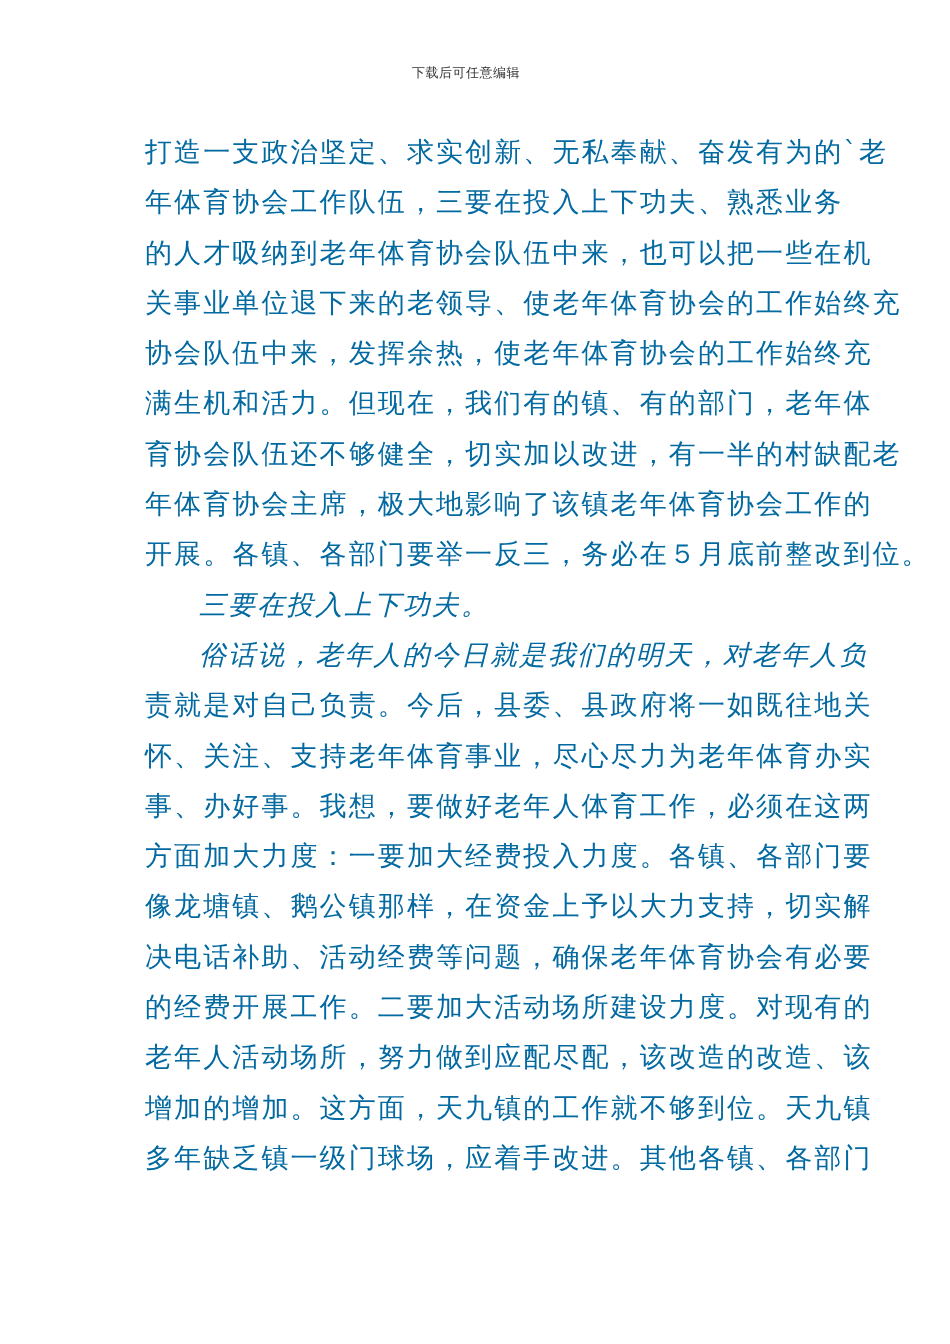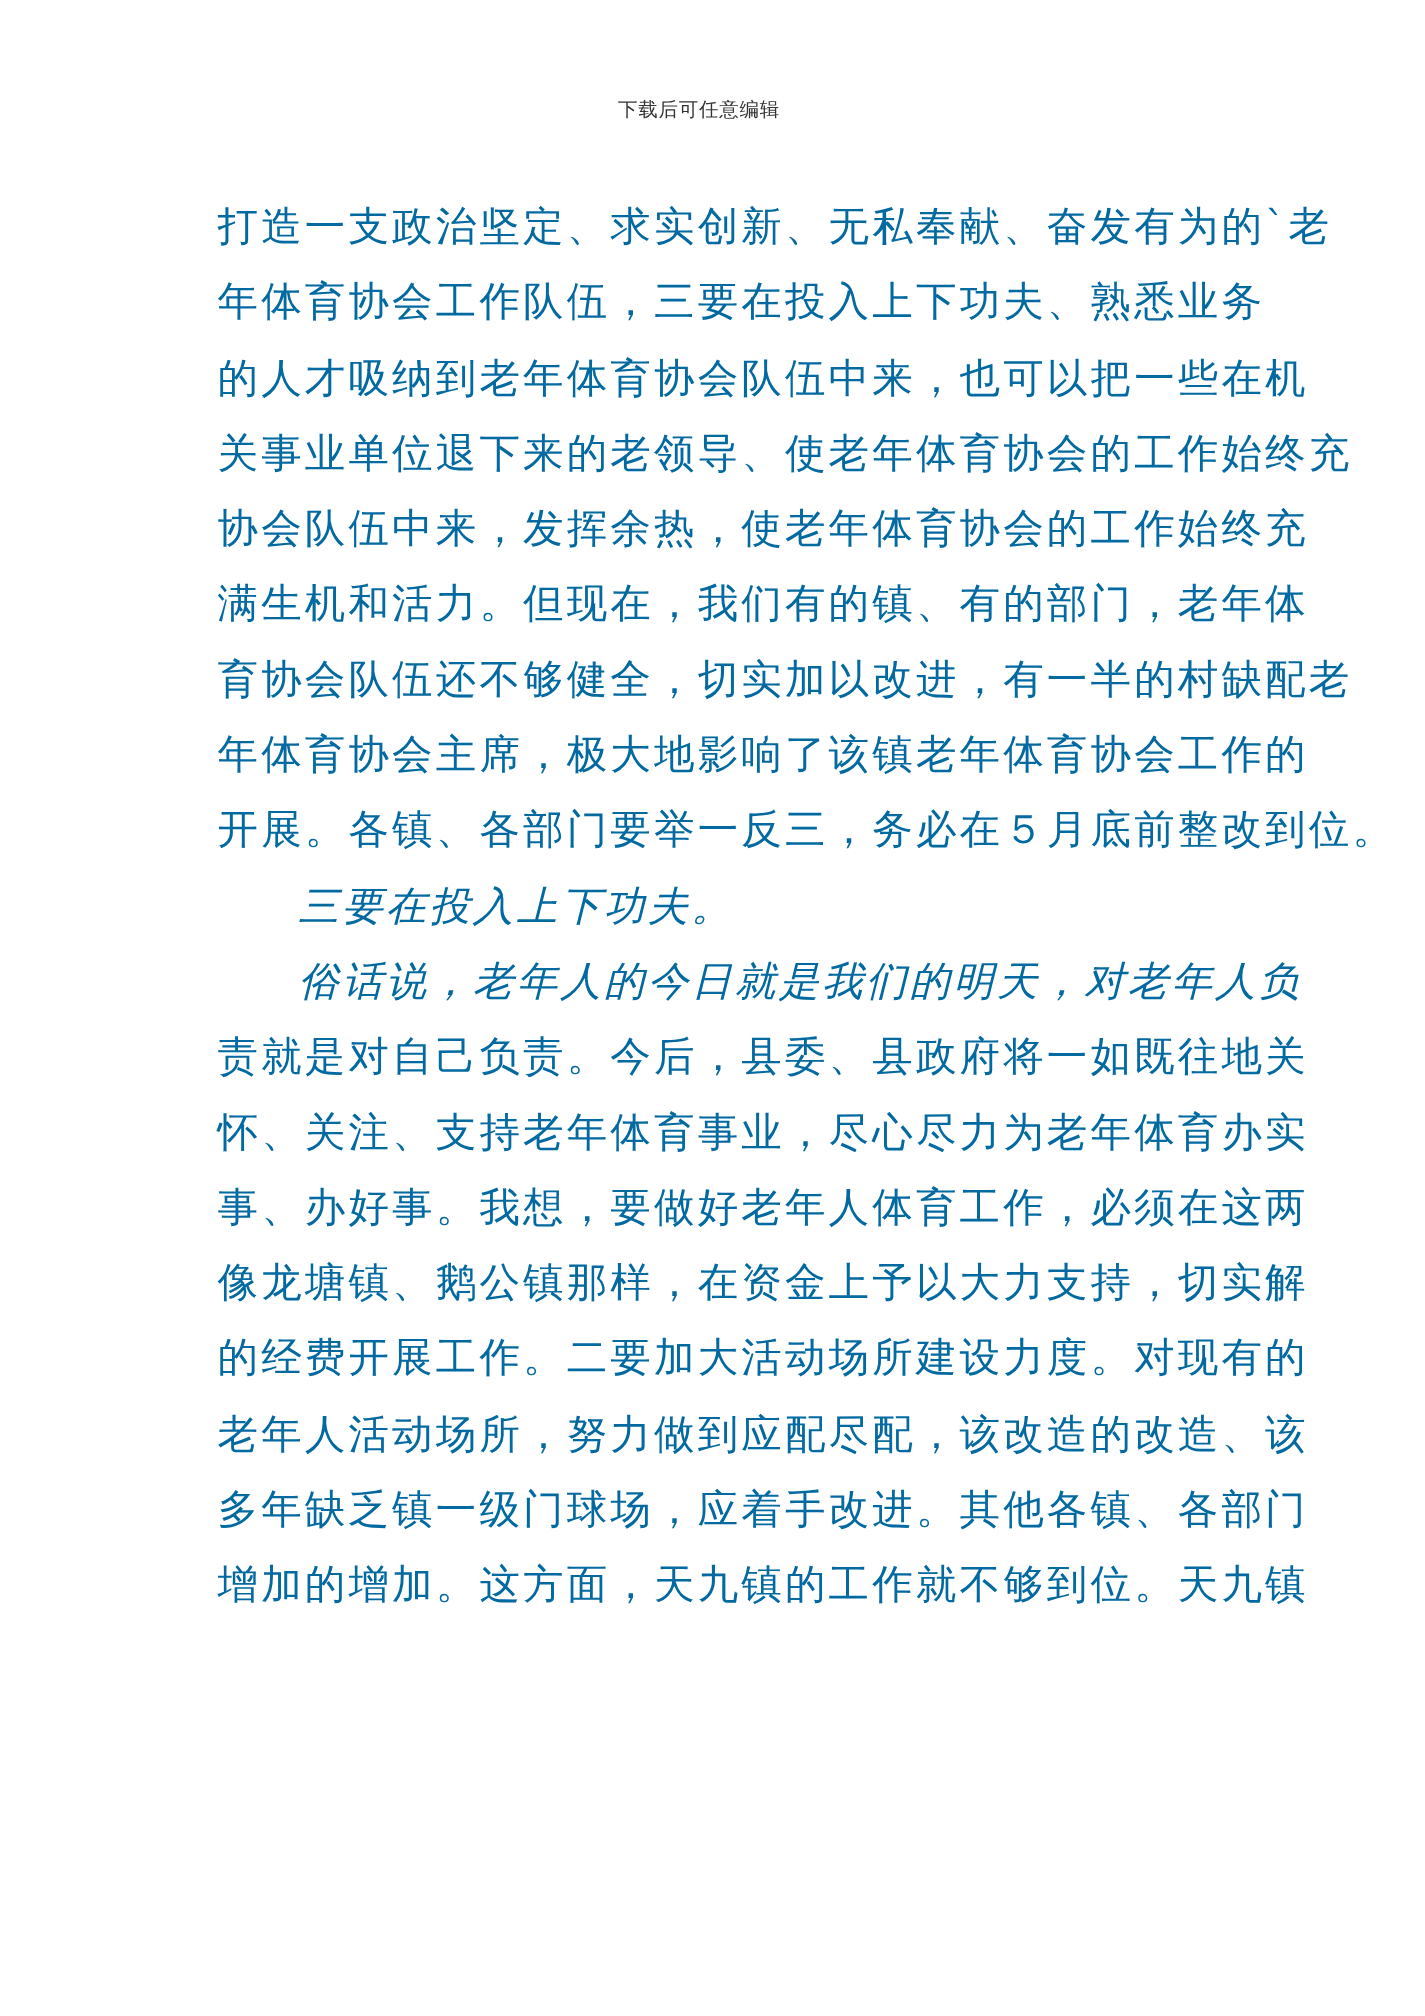--- a/index.html
+++ b/index.html
@@ -57,18 +57,20 @@
   <div class="line">协会队伍中来，发挥余热，使老年体育协会的工作始终充</div>
   <div class="line">满生机和活力。但现在，我们有的镇、有的部门，老年体</div>
   <div class="line">育协会队伍还不够健全，切实加以改进，有一半的村缺配老</div>
   <div class="line">年体育协会主席，极大地影响了该镇老年体育协会工作的</div>
   <div class="line">开展。各镇、各部门要举一反三，务必在５月底前整改到位。</div>
   <div class="line indent">三要在投入上下功夫。</div>
   <div class="line indent">俗话说，老年人的今日就是我们的明天，对老年人负</div>
   <div class="line">责就是对自己负责。今后，县委、县政府将一如既往地关</div>
   <div class="line">怀、关注、支持老年体育事业，尽心尽力为老年体育办实</div>
   <div class="line">事、办好事。我想，要做好老年人体育工作，必须在这两</div>
+  <div class="line">方面加大力度：一要加大经费投入力度。各镇、各部门要</div>
   <div class="line">像龙塘镇、鹅公镇那样，在资金上予以大力支持，切实解</div>
+  <div class="line">决电话补助、活动经费等问题，确保老年体育协会有必要</div>
   <div class="line">的经费开展工作。二要加大活动场所建设力度。对现有的</div>
   <div class="line">老年人活动场所，努力做到应配尽配，该改造的改造、该</div>
+  <div class="line">增加的增加。这方面，天九镇的工作就不够到位。天九镇</div>
   <div class="line">多年缺乏镇一级门球场，应着手改进。其他各镇、各部门</div>
-  <div class="line">增加的增加。这方面，天九镇的工作就不够到位。天九镇</div>
 </div>
 
 </body></html>

